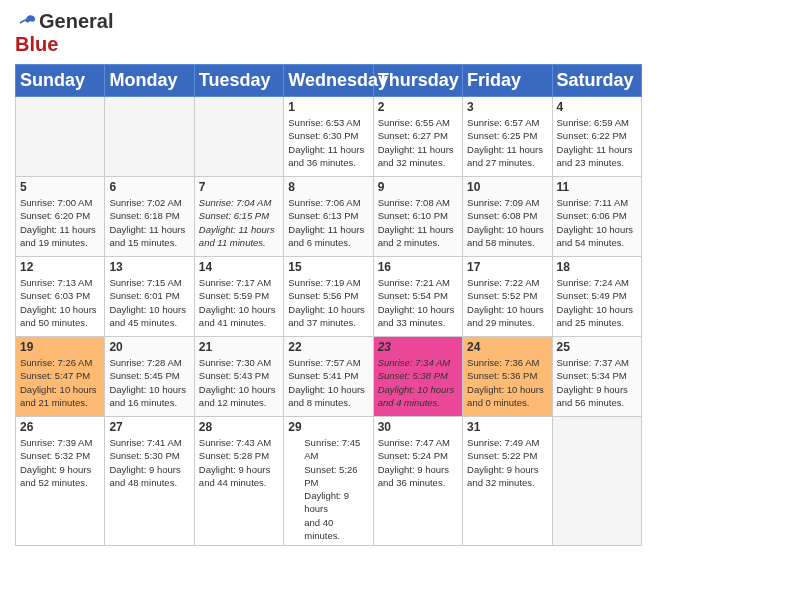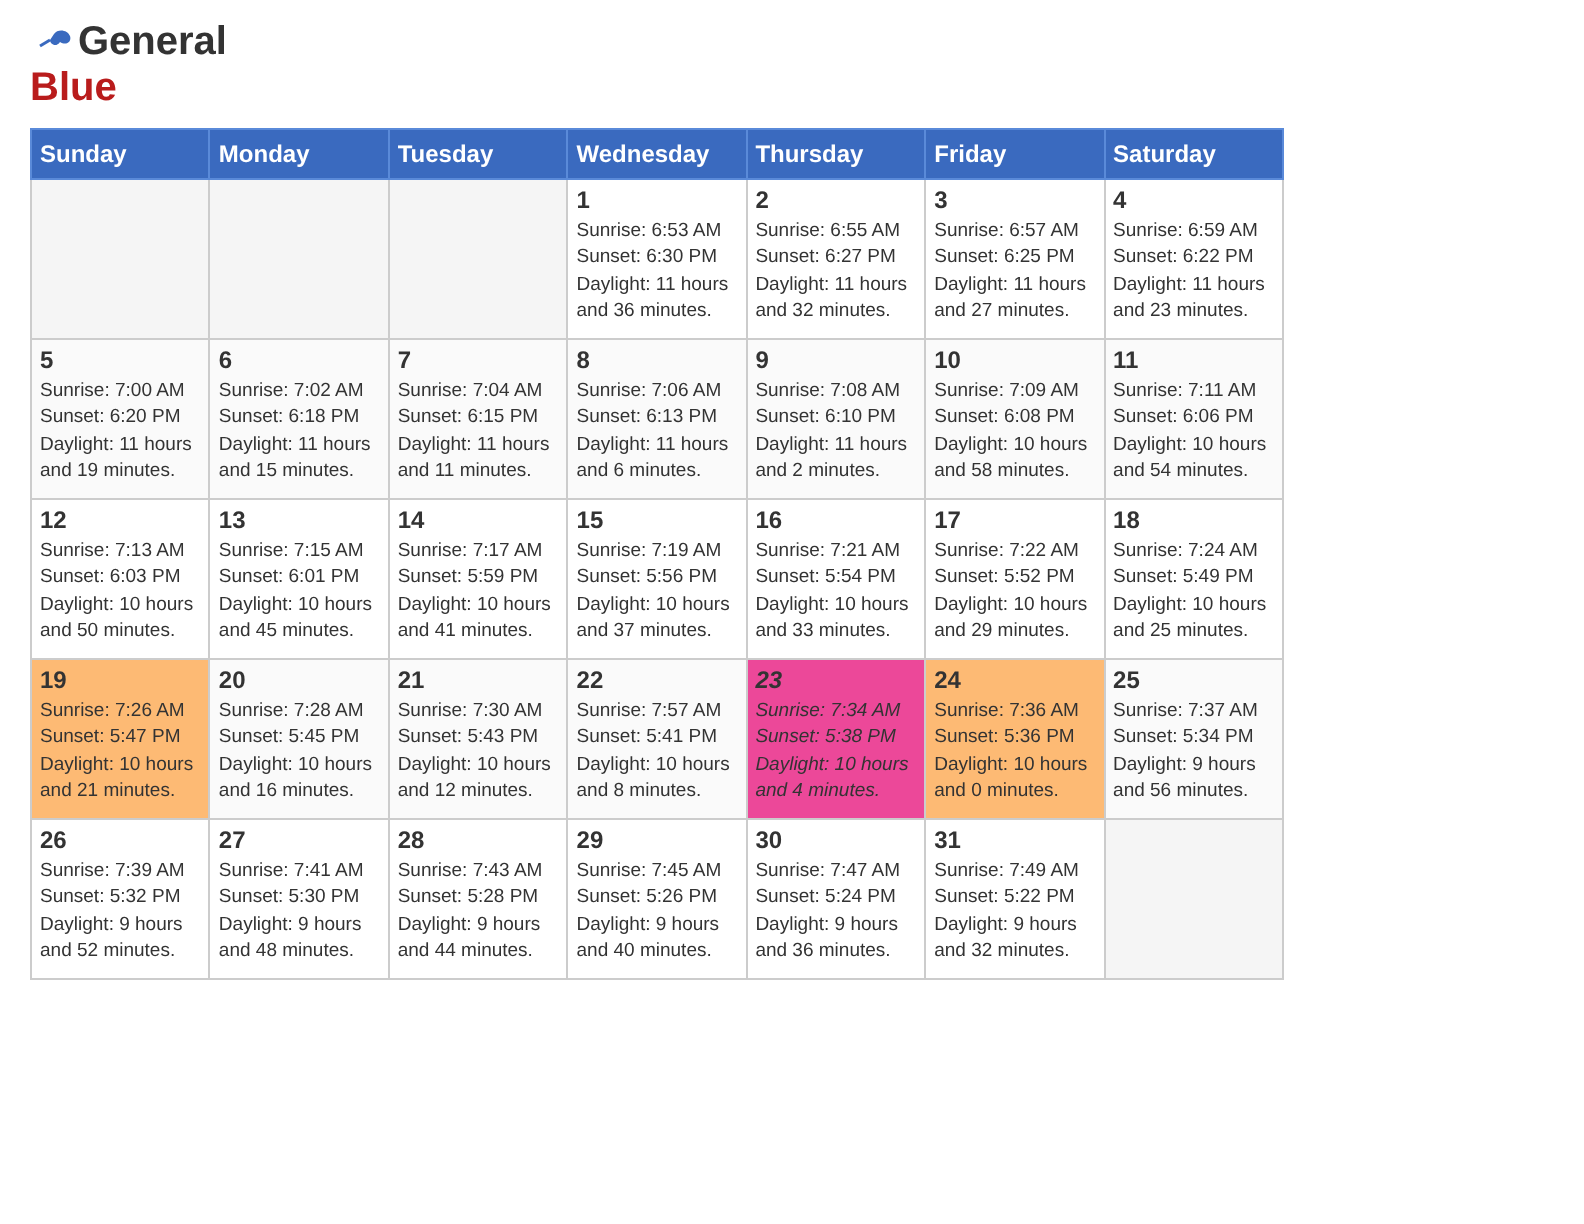--- a/index.html
+++ b/index.html
@@ -39,21 +39,21 @@
       color: #555;
     }
     table {
       width: 100%;
       border-collapse: collapse;
       table-layout: fixed;
     }
     th {
       background-color: #3a6abf;
       color: #fff;
-      font-size: 12px;
+      font-size: 18px;
       font-weight: bold;
       padding: 5px 4px;
       text-align: left;
       border: 1px solid #5a8ad9;
     }
     td {
       border: 1px solid #ccc;
       vertical-align: top;
       padding: 3px 4px;
       font-size: 10px;
@@ -155,21 +155,21 @@
           </td>
           <td style="background: rgb(250, 250, 250);">
             <span class="day-number">6</span>
             <div class="cell-text" style="white-space: pre-line;">Sunrise: 7:02 AM
 Sunset: 6:18 PM
 Daylight: 11 hours
 and 15 minutes.</div>
           </td>
           <td style="background: rgb(250, 250, 250);">
             <span class="day-number">7</span>
-            <div class="cell-text" style="white-space: pre-line;">Sunrise: 7:04 AM
+            <div class="cell-text" style="white-space: pre-line; font-style: italic;">Sunrise: 7:04 AM
 Sunset: 6:15 PM
 Daylight: 11 hours
 and 11 minutes.</div>
           </td>
           <td style="background: rgb(250, 250, 250);">
             <span class="day-number">8</span>
             <div class="cell-text" style="white-space: pre-line;">Sunrise: 7:06 AM
 Sunset: 6:13 PM
 Daylight: 11 hours
 and 6 minutes.</div>
@@ -315,21 +315,21 @@
           </td>
           <td>
             <span class="day-number">28</span>
             <div class="cell-text" style="white-space: pre-line;">Sunrise: 7:43 AM
 Sunset: 5:28 PM
 Daylight: 9 hours
 and 44 minutes.</div>
           </td>
           <td>
             <span class="day-number">29</span>
-            <div class="cell-text" style="white-space: pre-line;">Sunrise: 7:45 AM
+            <div class="cell-text" style="white-space: pre-line; margin-left: 16px;">Sunrise: 7:45 AM
 Sunset: 5:26 PM
 Daylight: 9 hours
 and 40 minutes.</div>
           </td>
           <td>
             <span class="day-number">30</span>
             <div class="cell-text" style="white-space: pre-line;">Sunrise: 7:47 AM
 Sunset: 5:24 PM
 Daylight: 9 hours
 and 36 minutes.</div>

